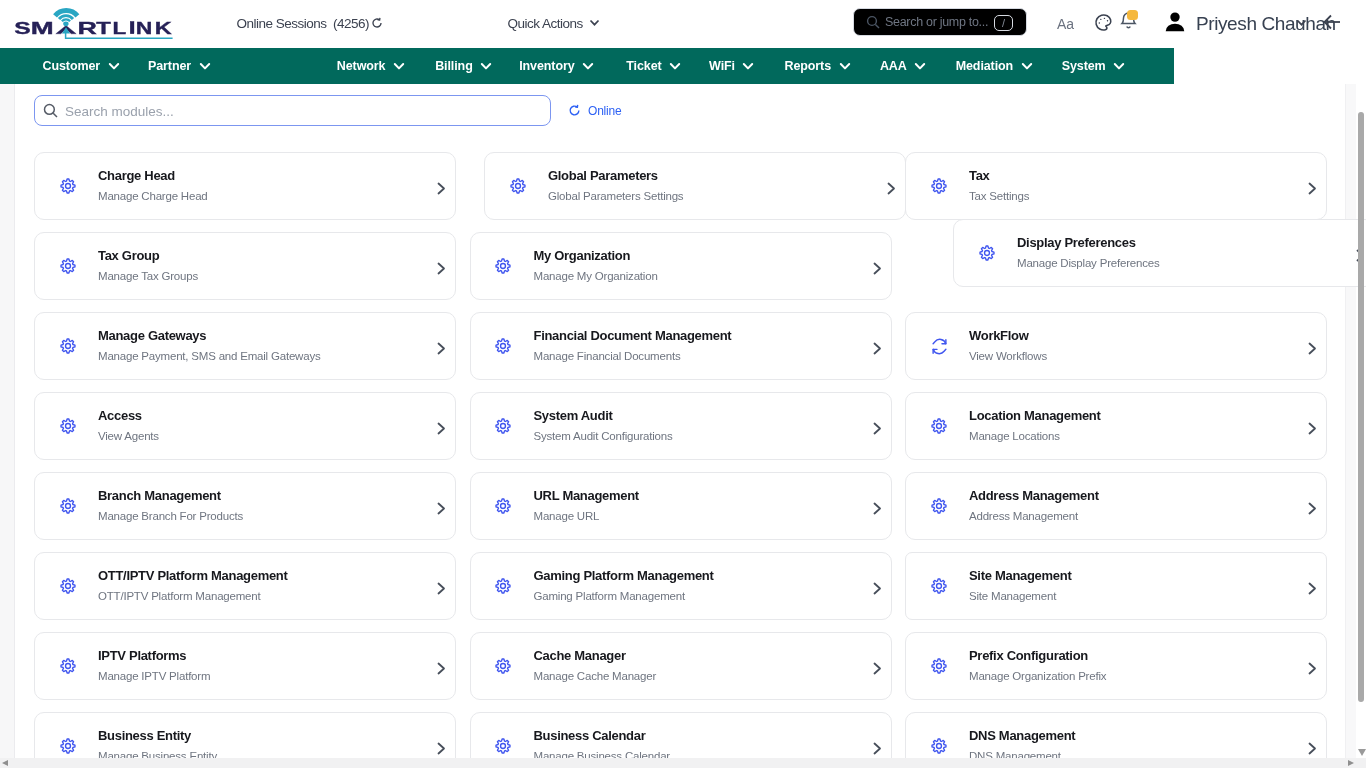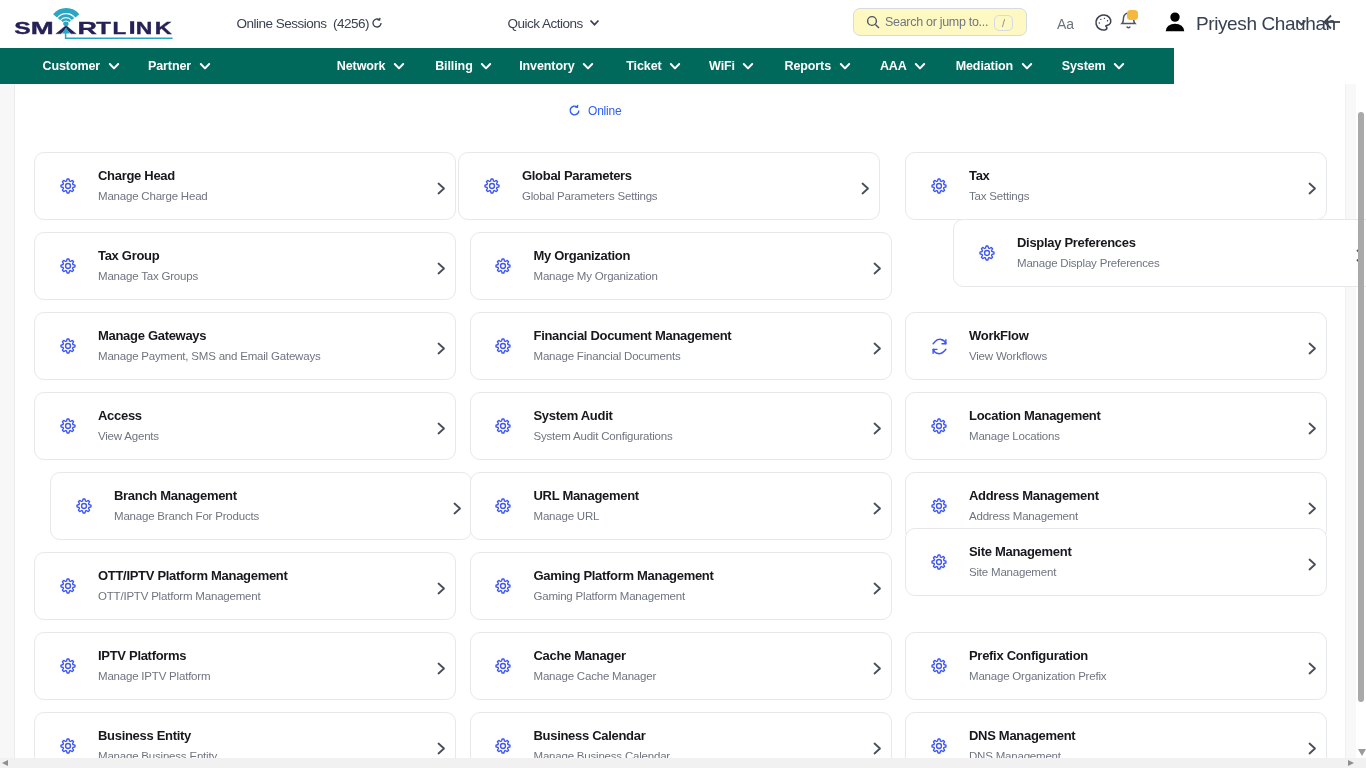--- a/index.html
+++ b/index.html
@@ -12,21 +12,21 @@
 #header { position:absolute; left:0; top:0; width:1366px; height:48px; background:#fff; }
 #logo { position:absolute; left:0; top:0; }
 .hc-item { position:absolute; top:0; height:48px; line-height:48px; font-size:13.5px; letter-spacing:-0.5px; color:#3c4250; white-space:nowrap; }
 #hc-online { left:236.5px; }
 #hc-refresh { position:absolute; left:371px; top:16.5px; }
 #hc-access { left:402px;margin-top:36px; }
 #hc-quick { left:507.5px; }
 #hc-quick-chev { position:absolute; left:589px; top:19px; }
 
 #topsearch { position:absolute; left:853px; top:8px; width:174px; height:28px;
-  border:1px solid #d6dae1; border-radius:7px; background:#fef9c3; }
+  border:1px solid #d6dae1; border-radius:7px; background:#000000; }
 #topsearch .mag { position:absolute; left:12px; top:6px; }
 #topsearch .ph { position:absolute; left:31px; top:0; line-height:26px; font-size:12.5px; letter-spacing:-0.3px; color:#6f7683; }
 #topsearch .slash { position:absolute; right:13px; top:6px; width:19px; height:16px; border:1px solid #d6dae1;
   border-radius:5px; font-size:11px; color:#868d99; text-align:center; line-height:14px; }
 #aa { position:absolute; left:1057px; top:0; height:48px; line-height:48px; font-size:14px; color:#6b7280; }
 #palette { position:absolute; left:1094px; top:13px; }
 #bellwrap { position:absolute; left:1120px; top:9px; width:20px; height:20px; }
 #avatar { position:absolute; left:1163px; top:10px; }
 #uname { position:absolute; left:1196px; top:0; height:48px; line-height:48px; font-size:19px; letter-spacing:-0.4px; color:#374151; }
 #uname-chev { position:absolute; left:1296px; top:19px; }
@@ -213,40 +213,47 @@
         <span>System</span>
         <svg width="12" height="9" viewBox="0 0 12 9" fill="none" stroke="#fff" stroke-width="2" stroke-linecap="round" stroke-linejoin="round">
           <path d="M1.8 2 L6 6.4 L10.2 2"></path>
         </svg>
       </div>
     </div>
 
   <div id="content">
     <div id="leftstrip"></div>
     <div id="rightgutter" style="position:absolute;left:1345px;top:0;width:11px;height:674px;background:#f8f8f9;border-left:1px solid #f0f0f2;"></div>
+    <div id="modsearch">
+      <svg class="mag" width="15" height="15" viewBox="0 0 15 15" fill="none" stroke="#555b66" stroke-width="1.5">
+        <circle cx="6.4" cy="6.4" r="4.9"></circle>
+          <path d="M10.2 10.2 L14 14"></path>
+      </svg>
+      <div class="ph">Search modules...</div>
+    </div>
     <div id="refresh-link">
       <svg width="13" height="13" viewBox="0 0 17 17" fill="none" stroke="#2e62f4" stroke-width="1.8">
         <path d="M14.2 8.5 a5.7 5.7 0 1 1 -2.2 -4.5"></path>
         <path d="M12.6 1.2 L12.3 4.4 L9.2 3.6" stroke-linejoin="round"></path>
       </svg>
       <span class="txt">Online</span>
     </div>
     <div id="cards">
         <div class="card" style="left: 34px; top: 68px;">
           <div class="gicon"><svg width="16" height="16" viewBox="0 0 20 20" fill="none" stroke="#4056ef" stroke-width="1.7" stroke-linejoin="round">
               <path d="M8.13 3.88 L8.85 1.28 L11.15 1.28 L11.87 3.88 L13.00 4.35 L15.36 3.02 L16.98 4.64 L15.65 7.00 L16.12 8.13 L18.72 8.85 L18.72 11.15 L16.12 11.87 L15.65 13.00 L16.98 15.36 L15.36 16.98 L13.00 15.65 L11.87 16.12 L11.15 18.72 L8.85 18.72 L8.13 16.12 L7.00 15.65 L4.64 16.98 L3.02 15.36 L4.35 13.00 L3.88 11.87 L1.28 11.15 L1.28 8.85 L3.88 8.13 L4.35 7.00 L3.02 4.64 L4.64 3.02 L7.00 4.35 Z"></path>
               <circle cx="10" cy="10" r="3.1"></circle>
             </svg></div>
           <div class="title">Charge Head</div>
           <div class="sub">Manage Charge Head</div>
           <div class="chev"><svg width="9" height="13" viewBox="0 0 9 13" fill="none" stroke="#474e5a" stroke-width="1.8" stroke-linecap="round" stroke-linejoin="round">
               <path d="M1.5 1.5 L7 6.5 L1.5 11.5"></path>
             </svg></div>
         </div>
-        <div class="card" style="left: 458px; top: 68px; text-decoration: underline;">
+        <div class="card" style="left: 484px; top: 68px; text-decoration: underline;">
           <div class="gicon"><svg width="16" height="16" viewBox="0 0 20 20" fill="none" stroke="#4056ef" stroke-width="1.7" stroke-linejoin="round">
               <path d="M8.13 3.88 L8.85 1.28 L11.15 1.28 L11.87 3.88 L13.00 4.35 L15.36 3.02 L16.98 4.64 L15.65 7.00 L16.12 8.13 L18.72 8.85 L18.72 11.15 L16.12 11.87 L15.65 13.00 L16.98 15.36 L15.36 16.98 L13.00 15.65 L11.87 16.12 L11.15 18.72 L8.85 18.72 L8.13 16.12 L7.00 15.65 L4.64 16.98 L3.02 15.36 L4.35 13.00 L3.88 11.87 L1.28 11.15 L1.28 8.85 L3.88 8.13 L4.35 7.00 L3.02 4.64 L4.64 3.02 L7.00 4.35 Z"></path>
               <circle cx="10" cy="10" r="3.1"></circle>
             </svg></div>
           <div class="title">Global Parameters</div>
           <div class="sub">Global Parameters Settings</div>
           <div class="chev"><svg width="9" height="13" viewBox="0 0 9 13" fill="none" stroke="#474e5a" stroke-width="1.8" stroke-linecap="round" stroke-linejoin="round">
               <path d="M1.5 1.5 L7 6.5 L1.5 11.5"></path>
             </svg></div>
         </div>
@@ -356,21 +363,21 @@
           <div class="gicon"><svg width="16" height="16" viewBox="0 0 20 20" fill="none" stroke="#4056ef" stroke-width="1.7" stroke-linejoin="round">
               <path d="M8.13 3.88 L8.85 1.28 L11.15 1.28 L11.87 3.88 L13.00 4.35 L15.36 3.02 L16.98 4.64 L15.65 7.00 L16.12 8.13 L18.72 8.85 L18.72 11.15 L16.12 11.87 L15.65 13.00 L16.98 15.36 L15.36 16.98 L13.00 15.65 L11.87 16.12 L11.15 18.72 L8.85 18.72 L8.13 16.12 L7.00 15.65 L4.64 16.98 L3.02 15.36 L4.35 13.00 L3.88 11.87 L1.28 11.15 L1.28 8.85 L3.88 8.13 L4.35 7.00 L3.02 4.64 L4.64 3.02 L7.00 4.35 Z"></path>
               <circle cx="10" cy="10" r="3.1"></circle>
             </svg></div>
           <div class="title">Location Management</div>
           <div class="sub">Manage Locations</div>
           <div class="chev"><svg width="9" height="13" viewBox="0 0 9 13" fill="none" stroke="#474e5a" stroke-width="1.8" stroke-linecap="round" stroke-linejoin="round">
               <path d="M1.5 1.5 L7 6.5 L1.5 11.5"></path>
             </svg></div>
         </div>
-        <div class="card" style="left: 34px; top: 388px; margin-left: 16px;">
+        <div class="card" style="left: 34px; top: 388px;">
           <div class="gicon"><svg width="16" height="16" viewBox="0 0 20 20" fill="none" stroke="#4056ef" stroke-width="1.7" stroke-linejoin="round">
               <path d="M8.13 3.88 L8.85 1.28 L11.15 1.28 L11.87 3.88 L13.00 4.35 L15.36 3.02 L16.98 4.64 L15.65 7.00 L16.12 8.13 L18.72 8.85 L18.72 11.15 L16.12 11.87 L15.65 13.00 L16.98 15.36 L15.36 16.98 L13.00 15.65 L11.87 16.12 L11.15 18.72 L8.85 18.72 L8.13 16.12 L7.00 15.65 L4.64 16.98 L3.02 15.36 L4.35 13.00 L3.88 11.87 L1.28 11.15 L1.28 8.85 L3.88 8.13 L4.35 7.00 L3.02 4.64 L4.64 3.02 L7.00 4.35 Z"></path>
               <circle cx="10" cy="10" r="3.1"></circle>
             </svg></div>
           <div class="title">Branch Management</div>
           <div class="sub">Manage Branch For Products</div>
           <div class="chev"><svg width="9" height="13" viewBox="0 0 9 13" fill="none" stroke="#474e5a" stroke-width="1.8" stroke-linecap="round" stroke-linejoin="round">
               <path d="M1.5 1.5 L7 6.5 L1.5 11.5"></path>
             </svg></div>
         </div>
@@ -411,21 +418,21 @@
           <div class="gicon"><svg width="16" height="16" viewBox="0 0 20 20" fill="none" stroke="#4056ef" stroke-width="1.7" stroke-linejoin="round">
               <path d="M8.13 3.88 L8.85 1.28 L11.15 1.28 L11.87 3.88 L13.00 4.35 L15.36 3.02 L16.98 4.64 L15.65 7.00 L16.12 8.13 L18.72 8.85 L18.72 11.15 L16.12 11.87 L15.65 13.00 L16.98 15.36 L15.36 16.98 L13.00 15.65 L11.87 16.12 L11.15 18.72 L8.85 18.72 L8.13 16.12 L7.00 15.65 L4.64 16.98 L3.02 15.36 L4.35 13.00 L3.88 11.87 L1.28 11.15 L1.28 8.85 L3.88 8.13 L4.35 7.00 L3.02 4.64 L4.64 3.02 L7.00 4.35 Z"></path>
               <circle cx="10" cy="10" r="3.1"></circle>
             </svg></div>
           <div class="title">Gaming Platform Management</div>
           <div class="sub">Gaming Platform Management</div>
           <div class="chev"><svg width="9" height="13" viewBox="0 0 9 13" fill="none" stroke="#474e5a" stroke-width="1.8" stroke-linecap="round" stroke-linejoin="round">
               <path d="M1.5 1.5 L7 6.5 L1.5 11.5"></path>
             </svg></div>
         </div>
-        <div class="card" style="left: 905px; top: 444px;">
+        <div class="card" style="left: 905px; top: 468px; border-radius: 7px;">
           <div class="gicon"><svg width="16" height="16" viewBox="0 0 20 20" fill="none" stroke="#4056ef" stroke-width="1.7" stroke-linejoin="round">
               <path d="M8.13 3.88 L8.85 1.28 L11.15 1.28 L11.87 3.88 L13.00 4.35 L15.36 3.02 L16.98 4.64 L15.65 7.00 L16.12 8.13 L18.72 8.85 L18.72 11.15 L16.12 11.87 L15.65 13.00 L16.98 15.36 L15.36 16.98 L13.00 15.65 L11.87 16.12 L11.15 18.72 L8.85 18.72 L8.13 16.12 L7.00 15.65 L4.64 16.98 L3.02 15.36 L4.35 13.00 L3.88 11.87 L1.28 11.15 L1.28 8.85 L3.88 8.13 L4.35 7.00 L3.02 4.64 L4.64 3.02 L7.00 4.35 Z"></path>
               <circle cx="10" cy="10" r="3.1"></circle>
             </svg></div>
           <div class="title">Site Management</div>
           <div class="sub">Site Management</div>
           <div class="chev"><svg width="9" height="13" viewBox="0 0 9 13" fill="none" stroke="#474e5a" stroke-width="1.8" stroke-linecap="round" stroke-linejoin="round">
               <path d="M1.5 1.5 L7 6.5 L1.5 11.5"></path>
             </svg></div>
         </div>

